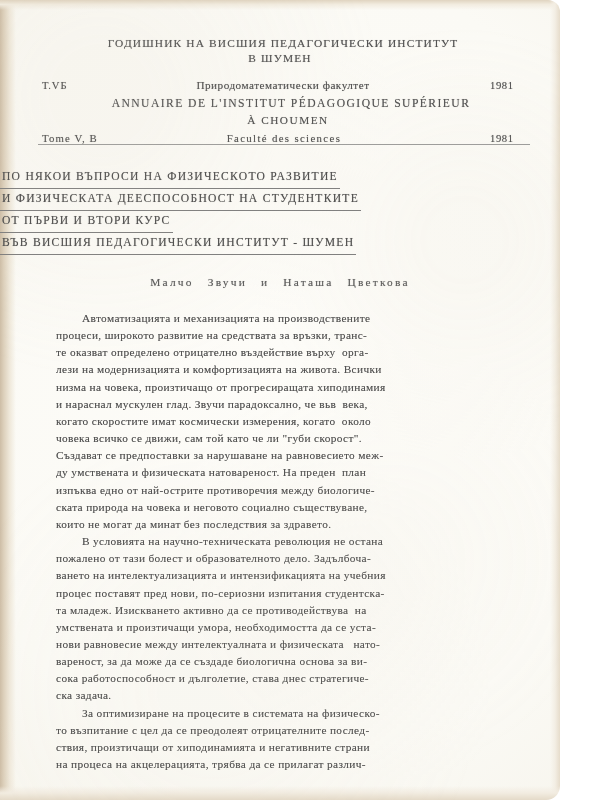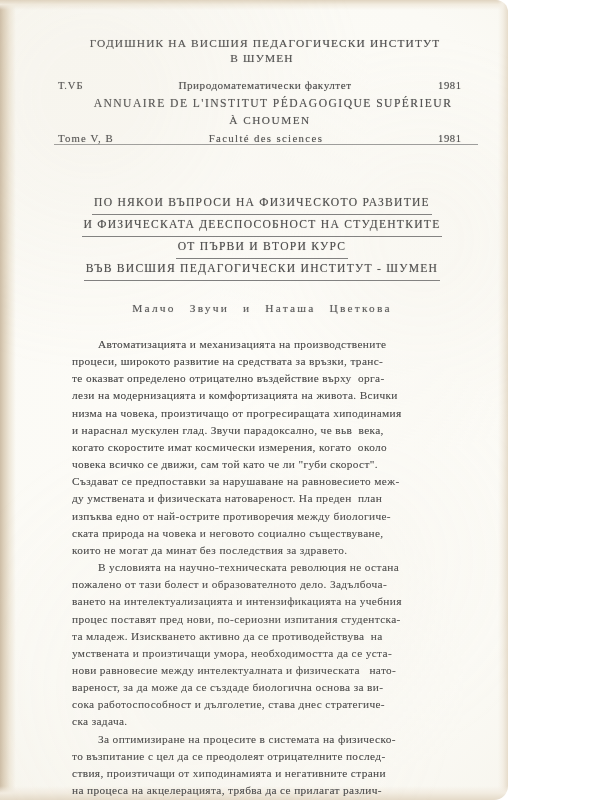--- a/index.html
+++ b/index.html
@@ -11,27 +11,26 @@
   body {
     width: 600px;
     height: 800px;
     overflow: hidden;
     font-family: "Liberation Serif", serif;
   }
 
   
   #page-sheet {
     position: relative;
-    width: 508px;
+    width: 560px;
     height: 800px;
     background:
       radial-gradient(ellipse 120% 90% at 50% 45%, #fdfcf8 0%, #fbfaf5 55%, #f6f4ec 82%, #f0ece1 100%);
     box-sizing: border-box;
     overflow: hidden;
-    padding-left: 16px;
   }
 
   
   #edge-left {
     position: absolute;
     left: 0; top: 0;
     width: 16px; height: 100%;
     background: linear-gradient(to right, #cdbda6 0%, #dccfba 22%, #efe8da 60%, rgba(250,248,242,0) 100%);
     pointer-events: none;
   }
@@ -181,22 +180,22 @@
     font-size: 10.8px;
     letter-spacing: 1.35px;
     color: #4e4e4e;
     flex: 1;
     text-align: center;
     padding-right: 24px;
   }
 
   
   #article-title {
-    margin-top: 46px;
-    text-align: center;
+    margin-top: 20px;
+    text-align: left;
   }
   .title-line {
     display: block;
     font-size: 11.6px;
     letter-spacing: 1.25px;
     line-height: 20px;
     color: #4b4b4b;
     white-space: nowrap;
   }
   .title-line > span.tl-inner {

